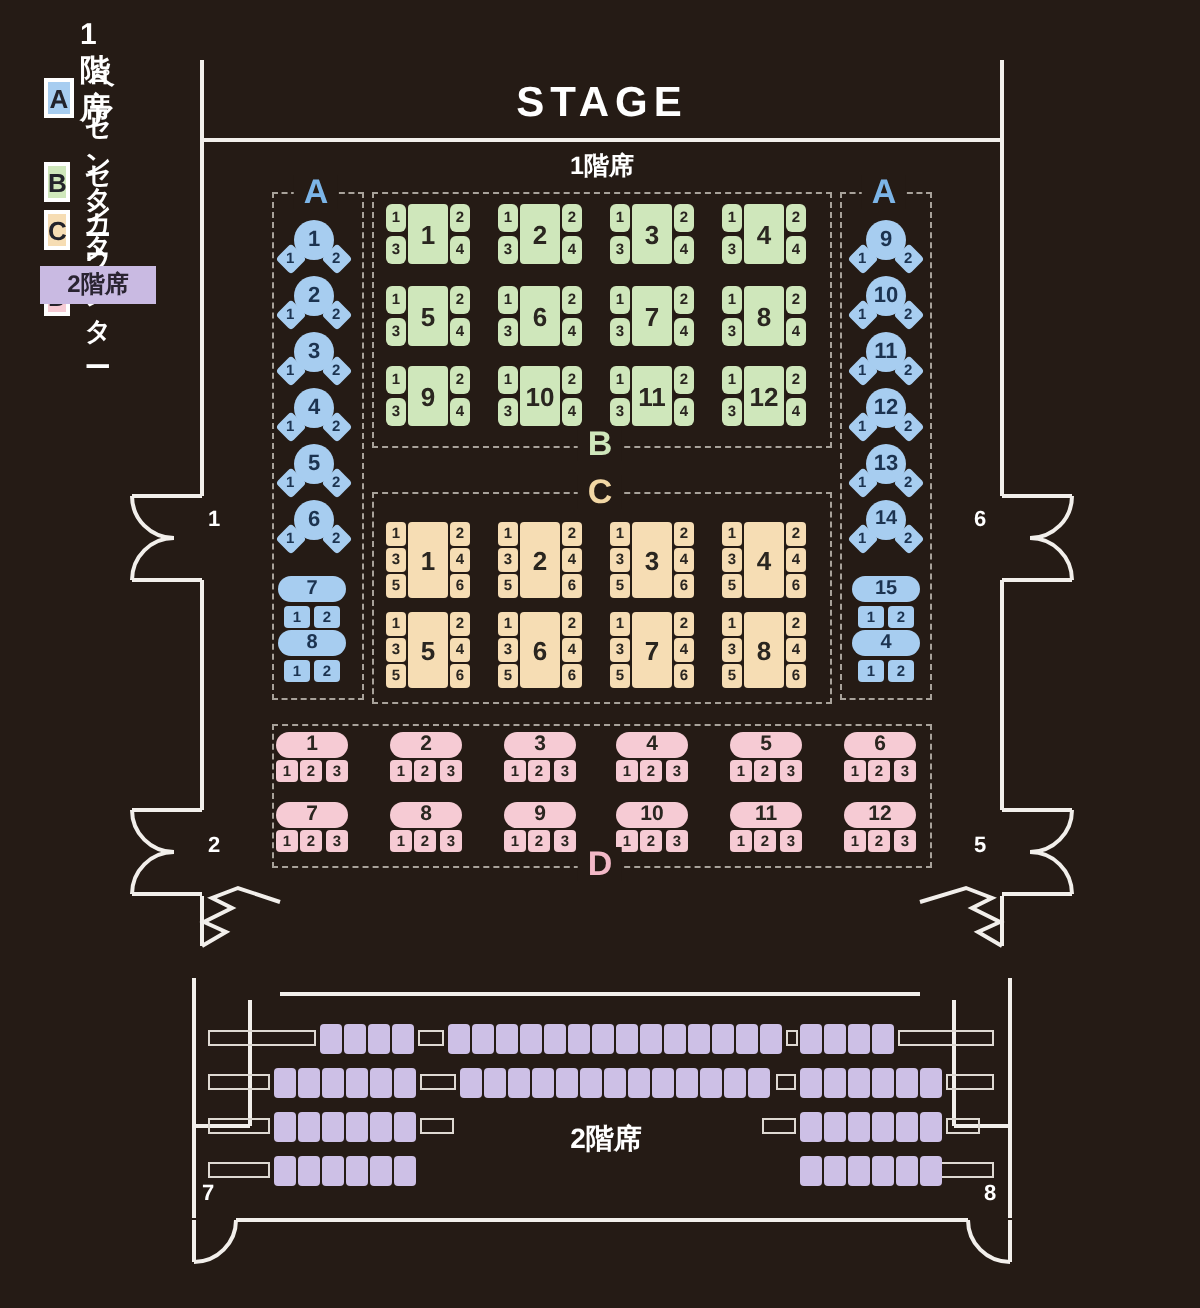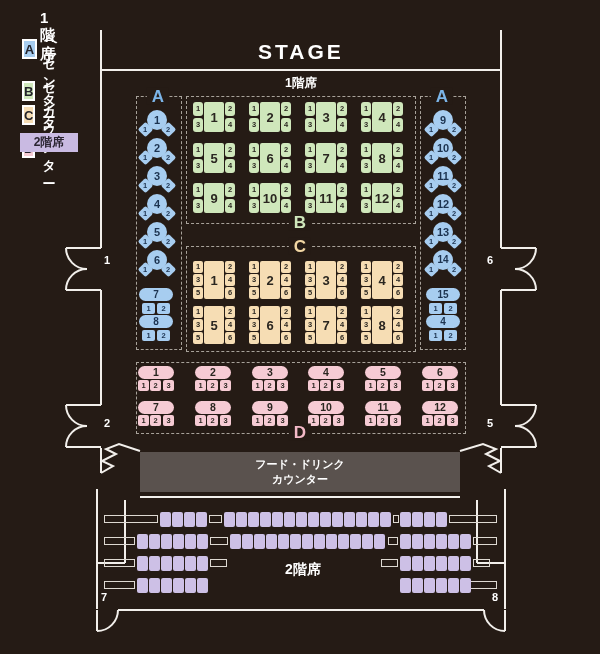--- a/index.html
+++ b/index.html
@@ -439,24 +439,20 @@
       <div class="seat seat-2f" style="left: 400px; top: 578px; width: 11px; height: 15px; font-size: 7px; border-radius: 2px;"></div>
       <div class="seat seat-2f" style="left: 412px; top: 578px; width: 11px; height: 15px; font-size: 7px; border-radius: 2px;"></div>
       <div class="seat seat-2f" style="left: 424px; top: 578px; width: 11px; height: 15px; font-size: 7px; border-radius: 2px;"></div>
       <div class="seat seat-2f" style="left: 436px; top: 578px; width: 11px; height: 15px; font-size: 7px; border-radius: 2px;"></div>
       <div class="seat seat-2f" style="left: 448px; top: 578px; width: 11px; height: 15px; font-size: 7px; border-radius: 2px;"></div>
       <div class="seat seat-2f" style="left: 460px; top: 578px; width: 11px; height: 15px; font-size: 7px; border-radius: 2px;"></div>
       <div class="bar" style="left: 104px; top: 581px; width: 31px;"></div>
       <div class="bar" style="left: 470px; top: 581px; width: 27px;"></div>
     </div>
 
-  <div id="counter-box">
-    <span>フード・ドリンク</span>
-    <span>カウンター</span>
-  </div>
 
   <div class="white-label" style="left:250px;top:561px;width:106px;font-size:14px;">2階席</div>
 
   <div class="door-num" style="left:104px;top:254px;">1</div>
   <div class="door-num" style="left:104px;top:417px;">2</div>
   <div class="door-num" style="left:487px;top:254px;">6</div>
   <div class="door-num" style="left:487px;top:417px;">5</div>
   <div class="door-num" style="left:101px;top:591px;">7</div>
   <div class="door-num" style="left:492px;top:591px;">8</div>
 </div>

